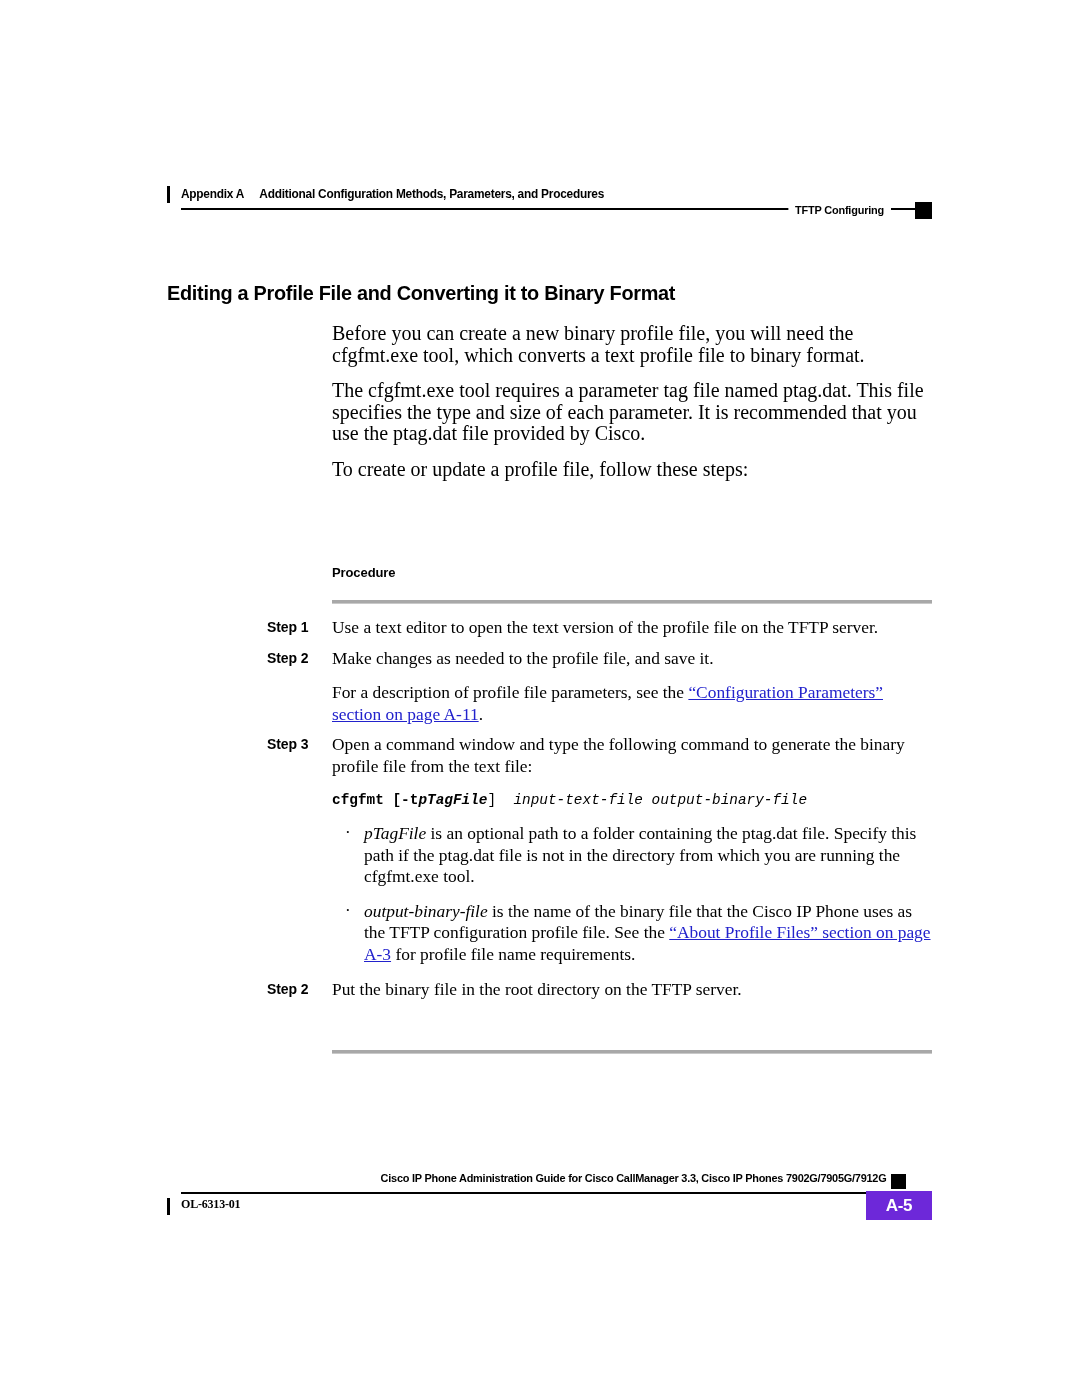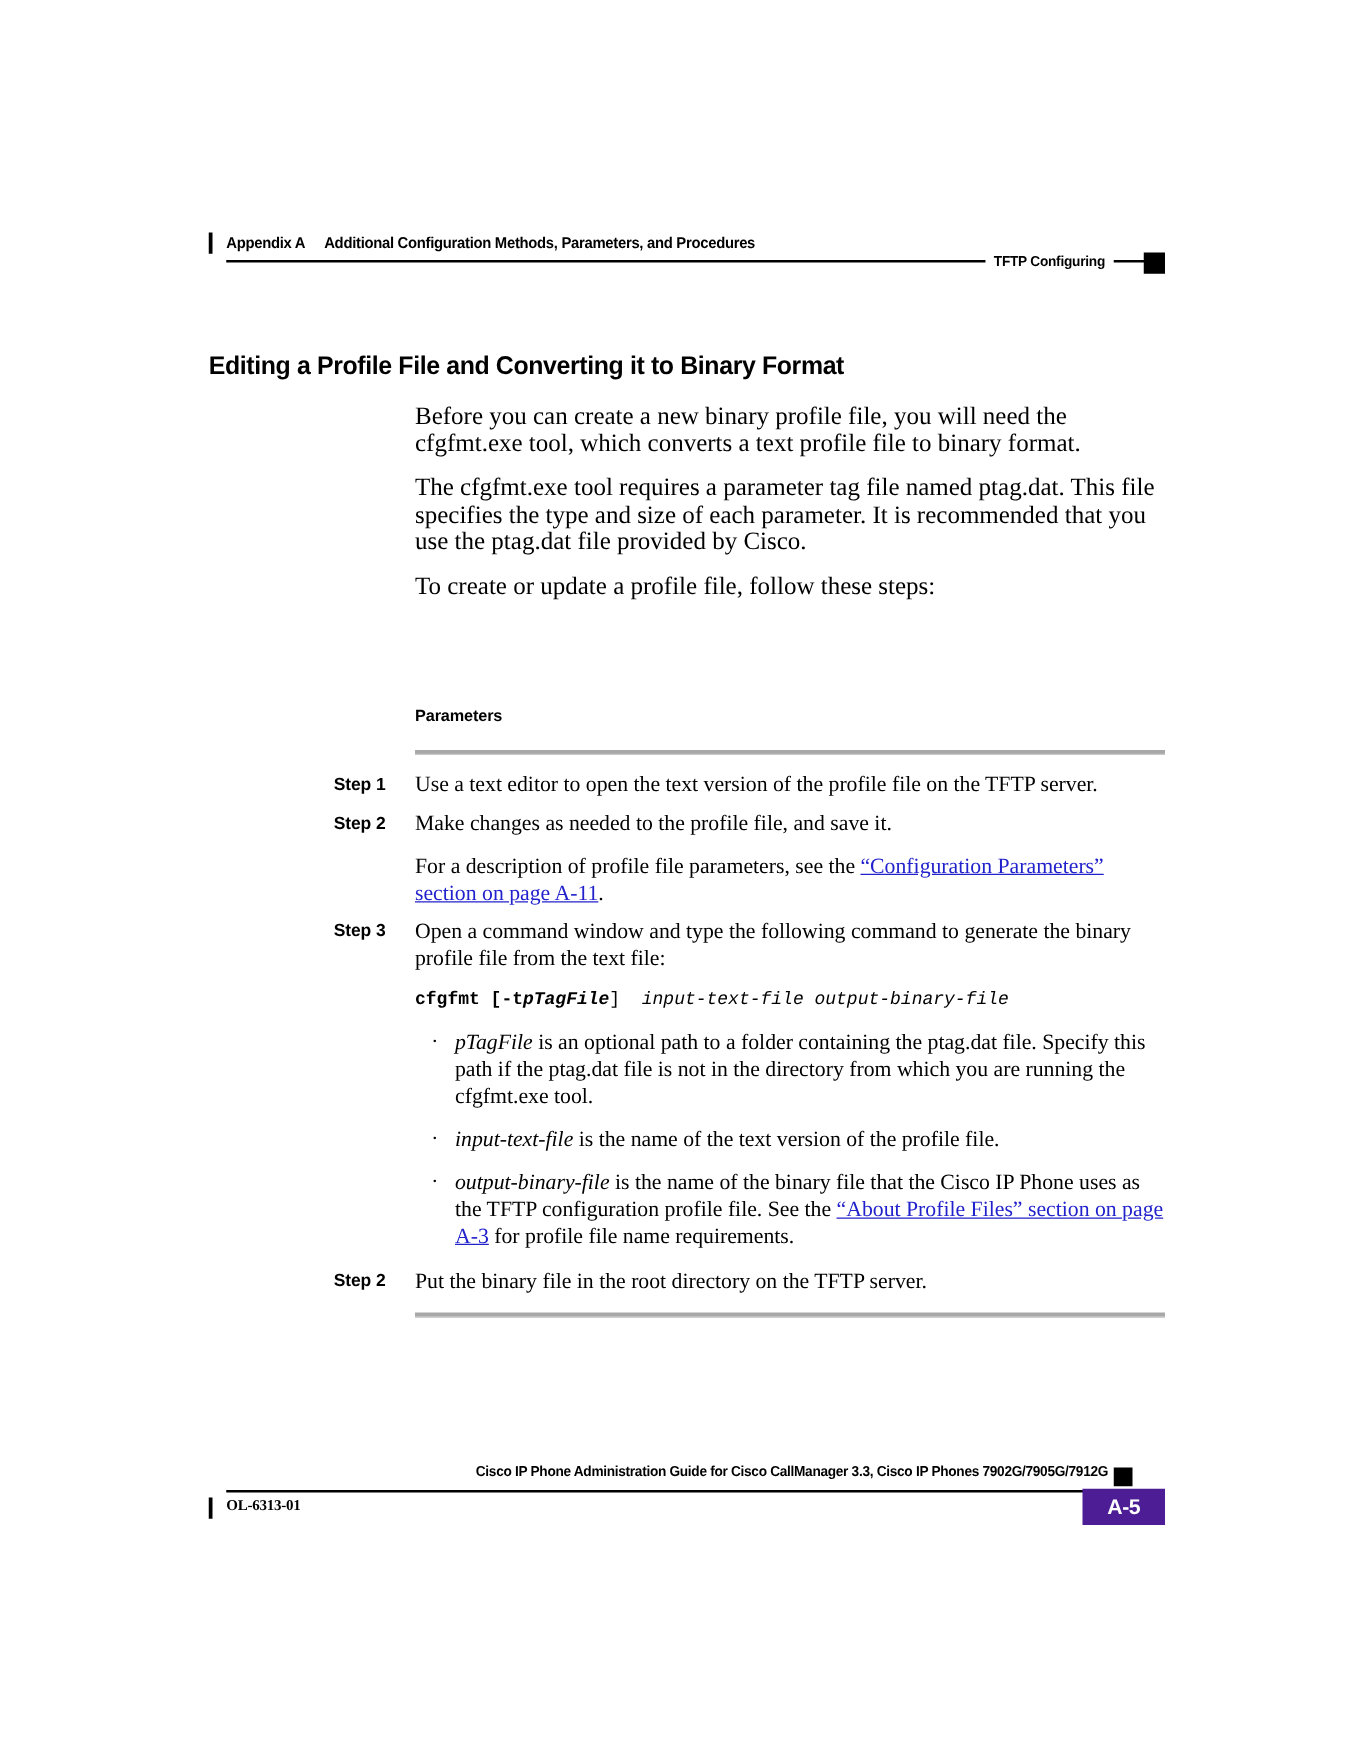--- a/index.html
+++ b/index.html
@@ -268,21 +268,21 @@
     font-weight: bold;
     font-size: 12px;
     letter-spacing: -0.2px;
   }
   .footer-pagebox {
     position: absolute;
     right: 0px;
     top: 19px;
     width: 66px;
     height: 29px;
-    background: #4c1d95;
+    background: #6d28d9;
     color: #fff;
     font-family: "Liberation Sans", sans-serif;
     font-weight: bold;
     font-size: 17px;
     display: flex;
     align-items: center;
     justify-content: center;
     letter-spacing: -0.3px;
   }
 </style>
@@ -306,21 +306,21 @@
   </div>
 
   <h1 class="doc-title">Editing a Profile File and Converting it to Binary Format</h1>
 
   <div class="body-col">
     <p class="para">Before you can create a new binary profile file, you will need the cfgfmt.exe tool, which converts a text profile file to binary format.</p>
     <p class="para">The cfgfmt.exe tool requires a parameter tag file named ptag.dat. This file specifies the type and size of each parameter. It is recommended that you use the ptag.dat file provided by Cisco.</p>
     <p class="para">To create or update a profile file, follow these steps:</p>
   </div>
 
-  <div class="proc-heading">Parameters</div>
+  <div class="proc-heading">Procedure</div>
 
   <div class="rule-gray rule-top"></div>
 
   <div class="steps">
 
     <div class="step">
       <div class="step-label">Step 1</div>
       <div class="step-body">
         <p>Use a text editor to open the text version of the profile file on the TFTP server.</p>
       </div>
@@ -337,21 +337,20 @@
     <div class="step">
       <div class="step-label">Step 3</div>
       <div class="step-body">
         <p>Open a command window and type the following command to generate the binary profile file from the text file:</p>
 
         <div class="cmd"><b>cfgfmt</b>&nbsp;<b>[-t</b><span class="bi">pTagFile</span><span>]</span>&nbsp;&nbsp;<i>input-text-file output-binary-file</i></div>
 
 
         <ul class="bullets">
           <li><em class="term">pTagFile</em><span> is an optional path to a folder containing the ptag.dat file. Specify this path if the ptag.dat file is not in the directory from which you are running the cfgfmt.exe tool.</span></li>
-          <li><em class="term">input-text-file</em><span> is the name of the text version of the profile file.</span></li>
           <li><em class="term">output-binary-file</em><span> is the name of the binary file that the Cisco IP Phone uses as the TFTP configuration profile file. See the </span><a class="link" href="#">“About Profile Files” section on page A-3</a><span> for profile file name requirements.</span></li>
         </ul>
       </div>
     </div>
 
     <div class="step" style="margin-top:14px;">
       <div class="step-label">Step 2</div>
       <div class="step-body">
         <p>Put the binary file in the root directory on the TFTP server.</p>
       </div>

